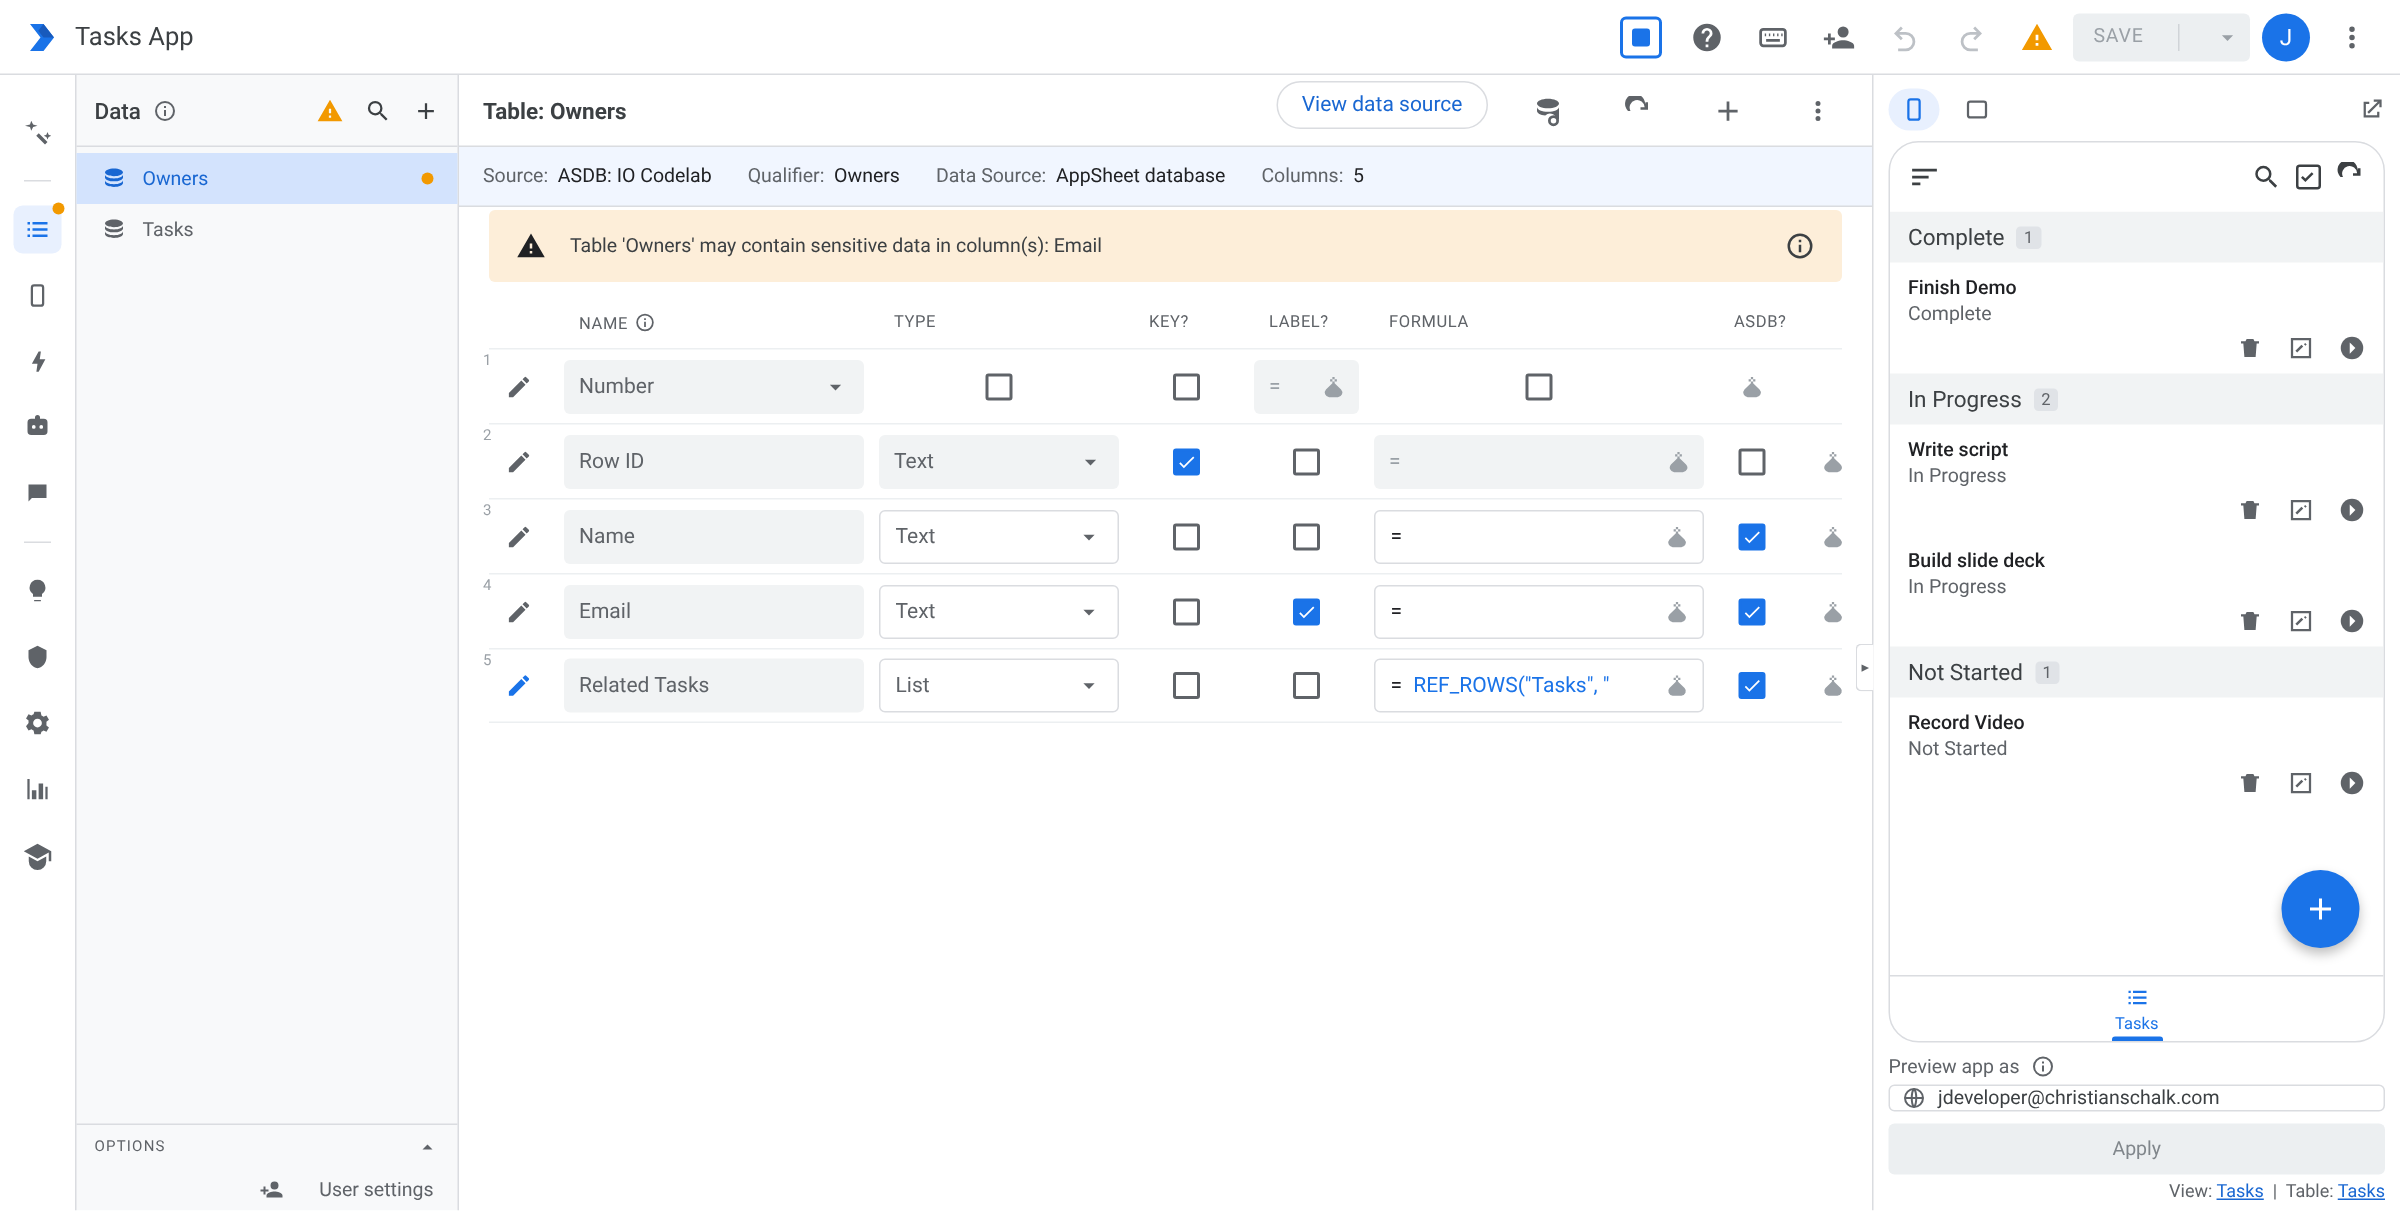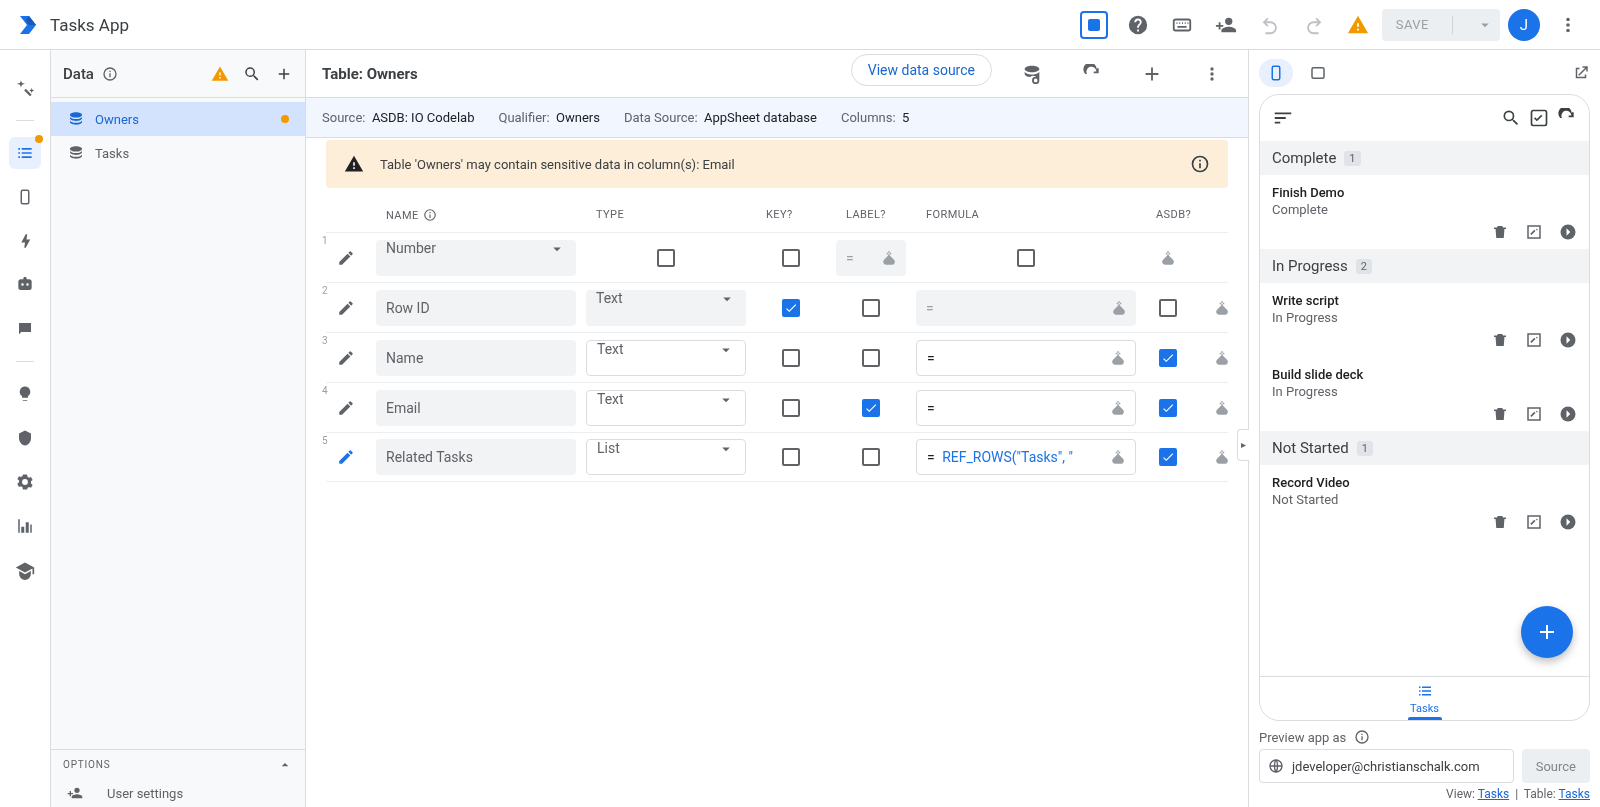--- a/index.html
+++ b/index.html
@@ -46,42 +46,42 @@
   .data-head b{ font-weight:500; font-size:15px;}
   .data-head .trail{ margin-left:auto; display:flex; align-items:center; gap:14px;}
   .data-list { flex:1; padding-top:4px;}
   .data-item { height:34px; display:flex; align-items:center; gap:10px; padding:0 16px; font-size:13px; cursor:pointer; color:var(--text-light);}
   .data-item.active { background:#d3e3fd; color:var(--blue-txt);}
   .data-item.active .dbicon{ color:var(--blue-txt);}
   .dbicon{ color:var(--text-light);}
   .data-item .dot-o{ width:8px; height:8px; border-radius:50%; background:var(--orange); margin-left:auto;}
   .options-foot{ height:30px; border-top:1px solid var(--border); display:flex; align-items:center; padding:0 12px; font-size:10px; letter-spacing:.8px; color:var(--text-light);}
   .options-foot .chev{ margin-left:auto; }
-  .usersettings{ height:28px; display:flex; align-items:center; gap:24px; padding:0 16px; font-size:13px; color:var(--text-light);}
+  .usersettings{ height:28px; display:flex; align-items:center; gap:24px; padding:0 16px; font-size:13px; color:var(--text-light);justify-content:flex-end;}
 
   
   .main { flex:1; display:flex; flex-direction:column; min-width:0;}
   .main-head { height:48px; display:flex; align-items:center; padding:0 16px; border-bottom:1px solid var(--border); gap:12px;}
   .main-title{ font-size:15px;font-weight:bold; }
   .main-head .trail{ margin-left:auto; display:flex; align-items:flex-start; gap:20px;}
   .viewds-btn{ height:32px; border:1px solid var(--border); border-radius:16px; padding:0 16px; color:var(--blue-txt); background:#fff; font-size:14px; cursor:pointer;}
   .meta-bar{ height:40px; background:#f1f6ff; display:flex; align-items:center; padding:0 16px; gap:24px; font-size:13px; color:var(--text-light); border-bottom:1px solid var(--border);}
   .meta-bar .k{ color:var(--text-light);} .meta-bar .v{ color:#202124;}
   .main-scroll{ flex:1; overflow:auto; padding:2px 20px;}
   .warn-banner{ background:var(--warn-bg); height:48px; border-radius:4px; display:flex; align-items:center; padding:0 18px; gap:16px; font-size:13px; color:#3c4043;}
   .warn-banner .info-ico{ margin-left:auto;}
   .col-head{ display:grid; grid-template-columns:40px 200px 160px 70px 70px 220px 44px 44px; gap:10px; padding:20px 10px 10px; font-size:11px; letter-spacing:.4px; color:var(--text-light);}
   .col-table{ }
   .col-row{ display:grid; grid-template-columns:40px 200px 160px 70px 70px 220px 44px 44px; gap:10px; align-items:center; min-height:50px; border-top:1px solid #eceff1; position:relative; padding:4px 0;}
   .col-row:last-child{ border-bottom:1px solid #eceff1;}
   .row-num{ position:absolute; left:-4px; top:2px; font-size:10px; color:#9aa0a6;}
   .edit-cell{ display:flex; justify-content:center; color:var(--text-light); cursor:pointer;}
   .edit-cell.blue{ color:var(--blue);}
   .name-input{ height:36px; border-radius:4px; border:none; background:#f1f3f4; padding:0 10px; font-size:14px; color:var(--text-light); width:100%;}
-  .type-select{ height:36px; border-radius:4px; border:1px solid var(--border); background:#fff; padding:0 10px; font-size:14px; color:var(--text-light); width:100%; display:flex; justify-content:space-between; cursor:pointer;}
+  .type-select{ height:36px; border-radius:4px; border:1px solid var(--border); background:#fff; padding:0 10px; font-size:14px; color:var(--text-light); width:100%; display:flex; align-items:center; justify-content:space-between; cursor:pointer;}
   .type-select.locked{ background:#f1f3f4; border:none;}
   .cb{ width:18px; height:18px; border:2px solid #5f6368; border-radius:2px; display:flex; align-items:center; justify-content:center; margin:auto; cursor:pointer;}
   .cb.checked{ background:var(--blue); border-color:var(--blue); color:#fff;}
   .f-input{ height:36px; border-radius:4px; border:none; background:#f1f3f4; padding:0 10px 0 10px; font-size:14px; color:#9aa0a6; display:flex; align-items:center; position:relative;}
   .f-input.white{ background:#fff; border:1px solid var(--border); color:#202124;}
   .f-input .beaker{ position:absolute; right:8px; color:#9aa0a6;}
   .f-input .formula-txt{ font-family:ui-monospace,Menlo,monospace; white-space:nowrap; overflow:hidden;}
   .f-input .eq{ margin-right:4px;}
   .formula-code{ color:var(--blue);}
   .beaker-cell{ display:flex; justify-content:center; color:#9aa0a6;}
@@ -886,30 +886,30 @@
     </div>
 
     <div class="preview-row">
       <span>Preview app as</span>
       <span class="i16">
           <svg>
             <use href="#i-info"></use>
           </svg>
         </span>
     </div>
-    <div style="display:flex; gap:8px;">
+    <div style="display:flex; gap:8px;flex-direction:column;">
       <div class="preview-input">
         <span class="i16" style="color:#5f6368">
             <svg>
               <use href="#i-globe"></use>
             </svg>
           </span>
         <span>jdeveloper@christianschalk.com</span>
       </div>
-      <button class="apply-btn">Source</button>
+      <button class="apply-btn">Apply</button>
     </div>
     <div class="view-footer">
       <span>View:</span>
       <a href="#">Tasks</a>
       &nbsp;|&nbsp;
       <span>Table:</span>
       <a href="#">Tasks</a>
     </div>
   </div>
 

